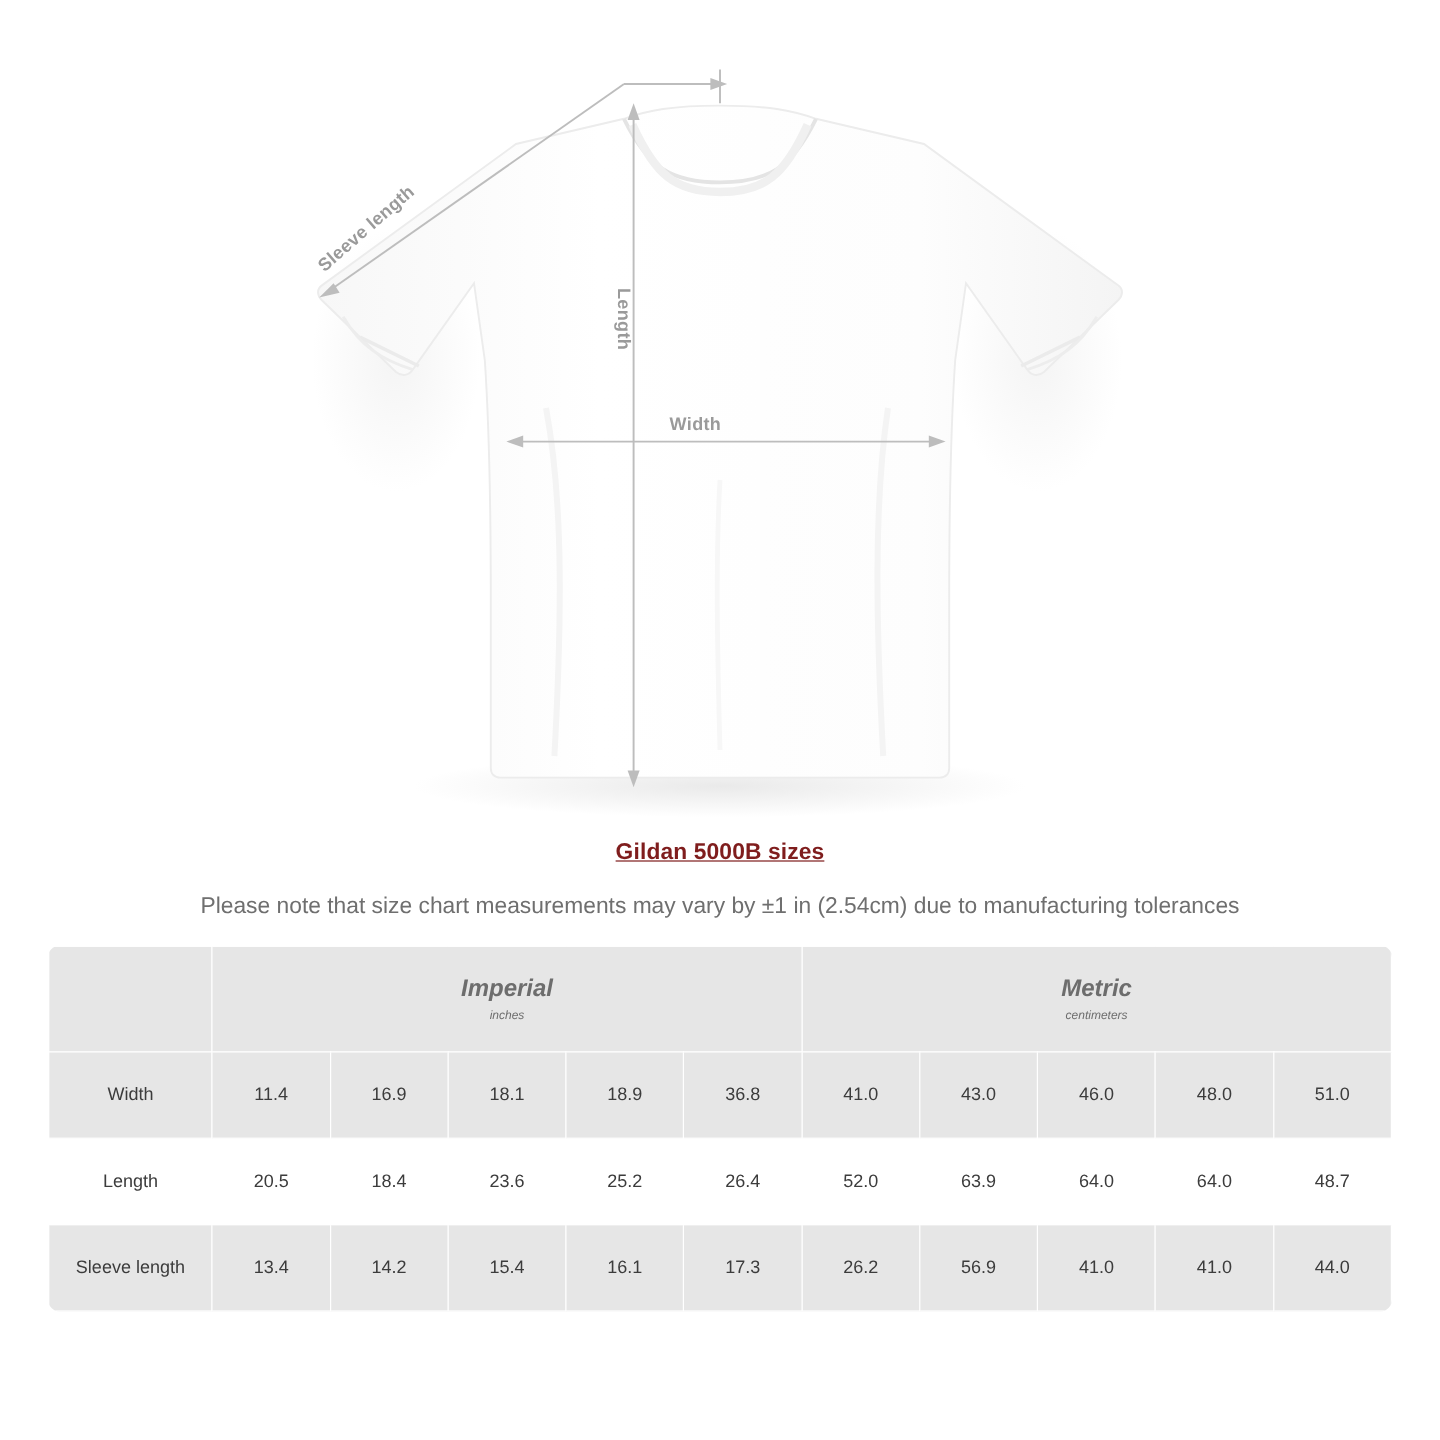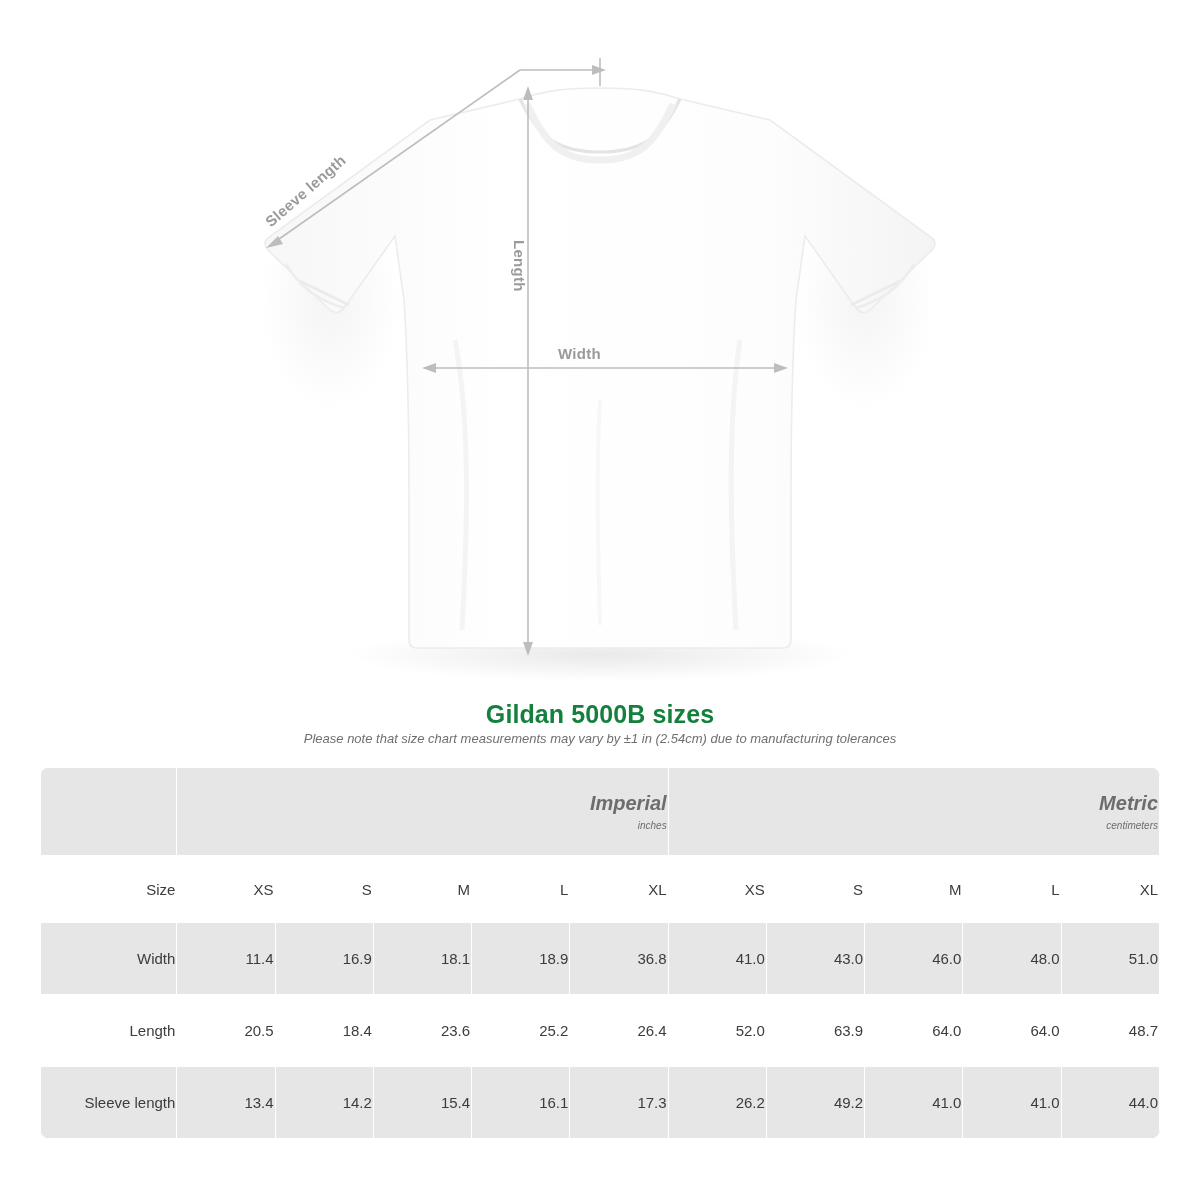--- a/index.html
+++ b/index.html
@@ -56,48 +56,48 @@
     transform: rotate(-41deg);
     transform-origin: left bottom;
   }
 
   
   .title-block {
     text-align: center;
     margin-top: 10px;
   }
   .chart-title {
-    font-size: 25px;
-    font-weight: bold;
-    color: #15803d;
+    font-size: 19px;
+    font-weight: bold;
+    color: #7f1d1d;
     margin: 0;
     letter-spacing: .1px;
+    text-decoration: underline;
   }
   .chart-note {
-    font-size: 13px;
-    font-style: italic;
+    font-size: 19px;
     color: #6f6f6f;
-    margin-top: 2px;
+    margin-top: 23px;
   }
 
   
   .table-wrap {
     margin: 21px 40px 0 40px;
     border-radius: 10px;
     overflow: hidden;
   }
   table.size-table {
     border-collapse: collapse;
     width: 1120px;
     table-layout: fixed;
   }
   table.size-table td,
   table.size-table th {
     border: 1px solid #ffffff;
-    text-align: right;
+    text-align: center;
     font-size: 15px;
     color: #3c3c3c;
     font-weight: normal;
   }
   .sys-head {
     background: #e6e6e6;
     height: 85px;
     vertical-align: middle;
   }
   .sys-name {
@@ -253,33 +253,20 @@
         <tr>
           <td class="corner-cell"></td>
           <td class="sys-head" colspan="5">
             <span class="sys-name">Imperial</span>
             <span class="sys-unit">inches</span>
           </td>
           <td class="sys-head" colspan="5">
             <span class="sys-name">Metric</span>
             <span class="sys-unit">centimeters</span>
           </td>
-        </tr>
-        <tr>
-          <th class="col-head row-label-head">Size</th>
-          <th class="col-head">XS</th>
-          <th class="col-head">S</th>
-          <th class="col-head">M</th>
-          <th class="col-head">L</th>
-          <th class="col-head">XL</th>
-          <th class="col-head">XS</th>
-          <th class="col-head">S</th>
-          <th class="col-head">M</th>
-          <th class="col-head">L</th>
-          <th class="col-head">XL</th>
         </tr>
       </thead>
       <tbody>
         <tr class="band-grey">
           <td class="row-label">Width</td>
           <td>11.4</td>
           <td>16.9</td>
           <td>18.1</td>
           <td>18.9</td>
           <td>36.8</td>
@@ -303,21 +290,21 @@
           <td>48.7</td>
         </tr>
         <tr class="band-grey">
           <td class="row-label">Sleeve length</td>
           <td>13.4</td>
           <td>14.2</td>
           <td>15.4</td>
           <td>16.1</td>
           <td>17.3</td>
           <td>26.2</td>
-          <td>49.2</td>
+          <td>56.9</td>
           <td>41.0</td>
           <td>41.0</td>
           <td>44.0</td>
         </tr>
       </tbody>
     </table>
   </div>
 
 </div>
 

